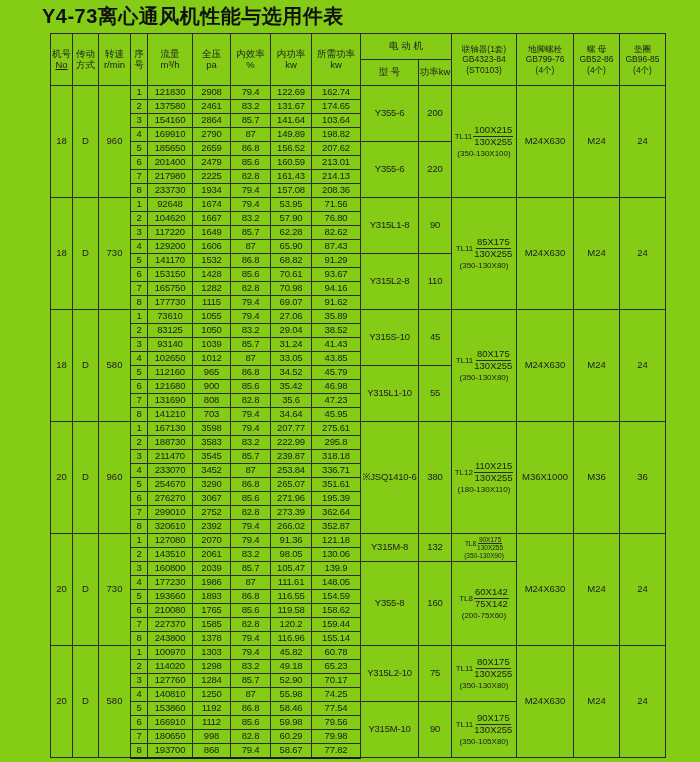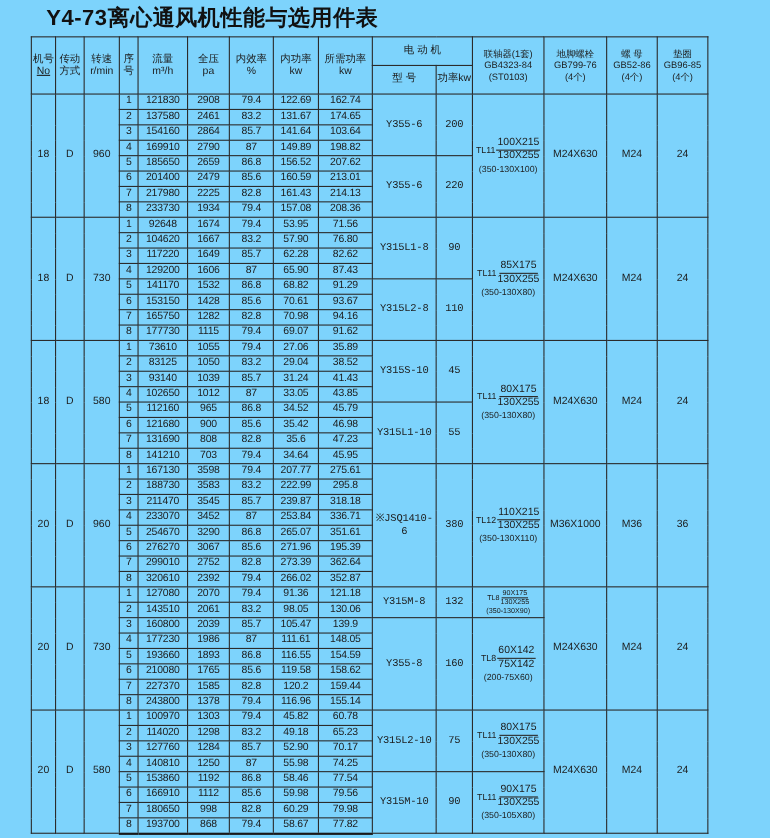--- a/index.html
+++ b/index.html
@@ -1,45 +1,45 @@
 <!DOCTYPE html>
 <html><head>
 <meta charset="utf-8">
 <style>
   html,body { margin:0; padding:0; }
   body {
     width:700px; height:762px; background:#ffffff;
     font-family:"Liberation Sans", sans-serif; color:#1c1c1c;
   }
-  .page { position:relative; width:700px; height:762px; background:#7dd3fc; overflow:hidden; }
+  .page { position:relative; width:700px; height:762px; background:#84cc16; overflow:hidden; }
   .title {
     position:absolute; left:42px; top:3px; margin:0;
     font-size:20px; font-weight:bold; color:#111; letter-spacing:0.5px;
     white-space:nowrap;
   }
   table.perf {
-    position:absolute; left:28px; top:33px; width:615px;
+    position:absolute; left:50px; top:33px; width:615px;
     border-collapse:collapse; table-layout:fixed;
   }
   table.perf th, table.perf td {
     border:1px solid #2b2b2b; padding:0; margin:0;
     text-align:center; vertical-align:middle;
     font-size:9.5px; line-height:1.15; overflow:hidden;
     font-weight:normal; color:#1c1c1c;
   }
   thead tr.hr1 { height:26px; }
   thead tr.hr2 { height:26px; }
   tbody tr { height:14px; }
   tbody tr:last-child td { border-bottom:2px solid #1a1a1a; }
   .hl { display:block; }
   .ul { text-decoration:underline; }
   .h3 .hl { font-size:8.5px; line-height:1.18; }
   td.num { font-size:9.5px; letter-spacing:-0.2px; }
   td.grp { font-size:9.5px; }
-  td.motor { font-size:9px; letter-spacing:-0.2px;font-family:Liberation Mono, monospace; }
+  td.motor { font-size:9px; letter-spacing:-0.2px; }
   td.coup-cell { font-size:8px; }
   .coup { display:flex; flex-direction:column; align-items:center; justify-content:flex-end; }
   .coup-row { display:flex; align-items:center; justify-content:center; gap:1px; }
   .coup-prefix { font-size:8px; }
   .frac { display:inline-flex; flex-direction:column; align-items:center; }
   .frac .fr-top { border-bottom:1px solid #2b2b2b; padding:0 1px; }
   .coup-note { font-size:8px; margin-top:1px; white-space:nowrap; }
   .coup.small { font-size:6.5px; }
   .coup.small .coup-prefix, .coup.small .coup-note { font-size:6.5px; }
   .coup.small .frac { font-size:6.5px; }
@@ -407,21 +407,21 @@
           <td class="motor" rowspan="8">380</td>
           <td class="coup-cell" rowspan="8">
             <div class="coup">
               <div class="coup-row">
                 <span class="coup-prefix">TL12</span>
                 <span class="frac">
                   <span class="fr-top">110X215</span>
                   <span class="fr-bot">130X255</span>
                 </span>
               </div>
-              <div class="coup-note">(350-130X110)</div>
+              <div class="coup-note">(180-130X110)</div>
             </div>
           </td>
           <td class="grp" rowspan="8">M36X1000</td>
           <td class="grp" rowspan="8">M36</td>
           <td class="grp" rowspan="8">36</td>
         </tr>
         <tr>
           <td class="num">2</td>
           <td class="num">188730</td>
           <td class="num">3583</td>

